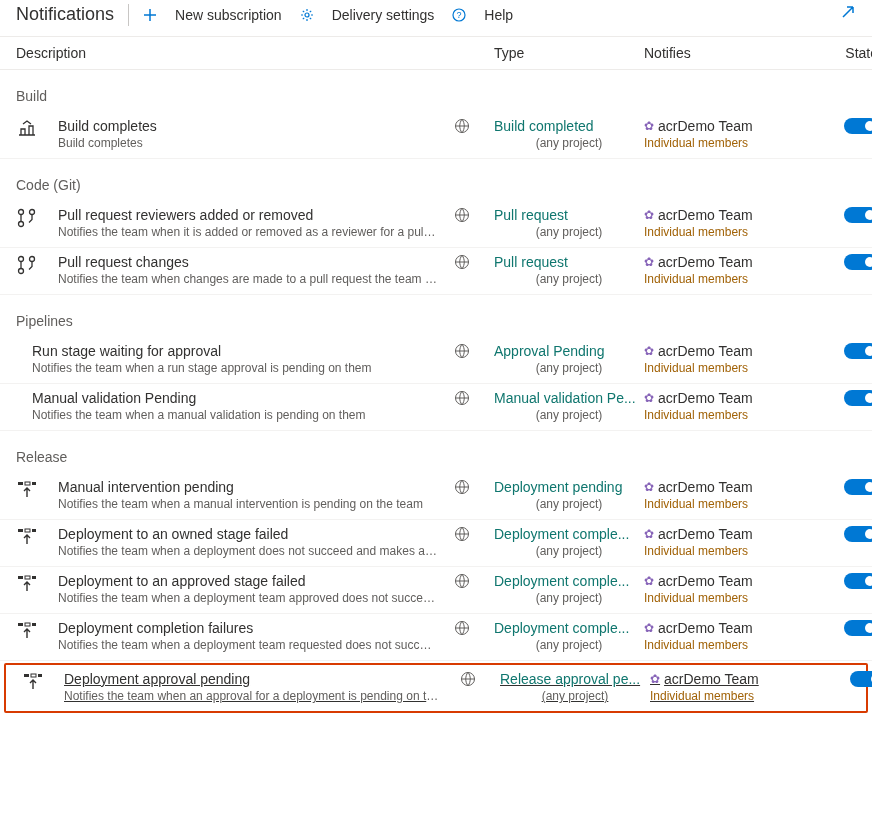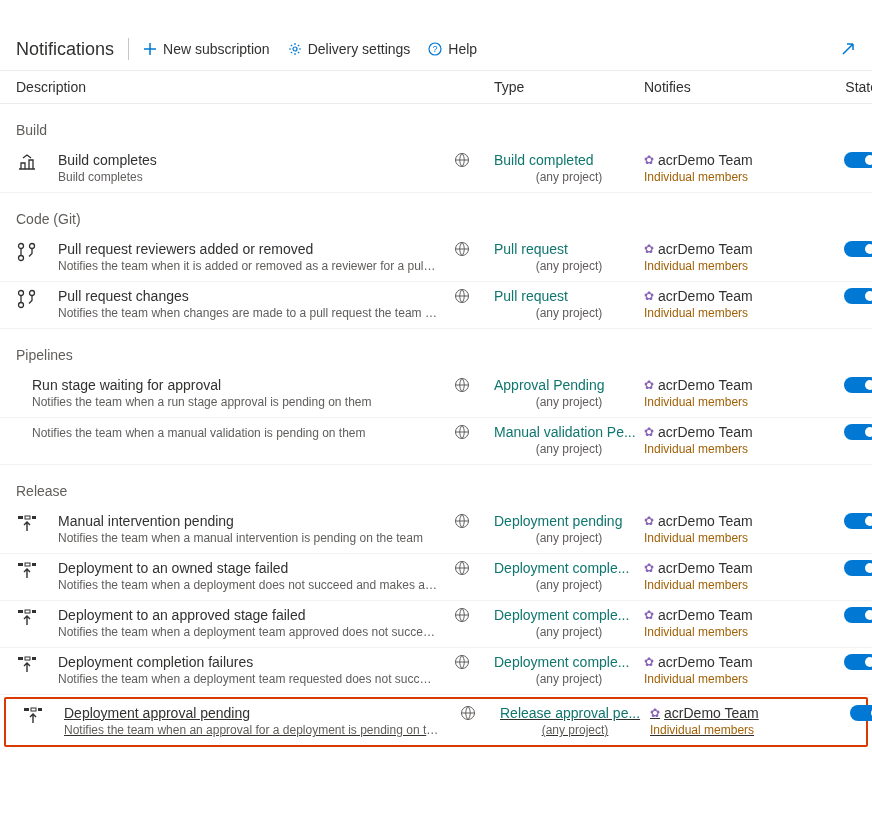--- a/index.html
+++ b/index.html
@@ -1,20 +1,20 @@
 <!DOCTYPE html>
 <html><head>
 <meta charset="utf-8">
 <style>
   * { box-sizing: border-box; }
   html, body { margin:0; padding:0; font-family: "Segoe UI", Arial, sans-serif; font-size:14px; color:#323130; background:#fff; width:872px; }
-  .header { display:flex; align-items:center; padding:4px 16px 10px 16px;margin-top:34px; }
+  .header { display:flex; padding:4px 16px 10px 16px; }
   .header h1 { font-size:18px; font-weight:400; margin:0; color:#323130; }
   .divider { width:1px; height:22px; background:#c8c6c4; margin:0 14px; }
-  .head-action { display:inline-flex; align-items:center; gap:6px; margin-right:18px; color:#323130; cursor:pointer; }
+  .head-action { display:inline-flex; align-items:center; gap:18px; margin-right:18px; color:#323130; cursor:pointer; }
   .head-action .icn { color:#0078d4; }
   .expand { margin-left:auto; color:#0078d4; cursor:pointer; }
   .table-head { display:grid; grid-template-columns: 478px 150px 174px 60px; padding:8px 16px; border-top:1px solid #edebe9; border-bottom:1px solid #edebe9; color:#323130; font-size:14px; }
   .section-label { padding:18px 16px 8px 16px; color:#605e5c; font-size:14px; }
   .row { display:grid; grid-template-columns: 42px 396px 40px 150px 174px 60px; align-items:flex-start; padding:6px 29px 8px 16px; border-bottom:1px solid #f3f2f1; }
   .row.no-icon { grid-template-columns: 16px 422px 40px 150px 174px 60px; }
   .row.highlight { border:2px solid #d83b01; border-radius:2px; margin:2px 4px 2px 4px;text-decoration:underline; }
   .iconcell { color:#323130; }
   .title { color:#323130; font-size:14px; }
   .subtitle { color:#605e5c; font-size:12px; margin-top:2px; white-space:nowrap; overflow:hidden; text-overflow:ellipsis; max-width:380px; }
@@ -202,20 +202,21 @@
         <span>acrDemo Team</span>
       </div>
     <div class="notif-sub">Individual members</div>
   </div>
   <div class="toggle"></div>
 </div>
 
 <div class="row no-icon">
   <div></div>
   <div>
+    <div class="title">Manual validation Pending</div>
     <div class="subtitle">Notifies the team when a manual validation is pending on them</div>
   </div>
   <div class="globe">
       <svg width="16" height="16" viewBox="0 0 16 16">
         <circle cx="8" cy="8" r="6.5" fill="none" stroke="#605e5c" stroke-width="1"></circle>
         <path d="M1.5 8h13M8 1.5c3 3 3 10 0 13M8 1.5c-3 3-3 10 0 13" stroke="#605e5c" stroke-width="1" fill="none"></path>
       </svg>
     </div>
   <div>
     <div class="type-main">Manual validation Pe...</div>

